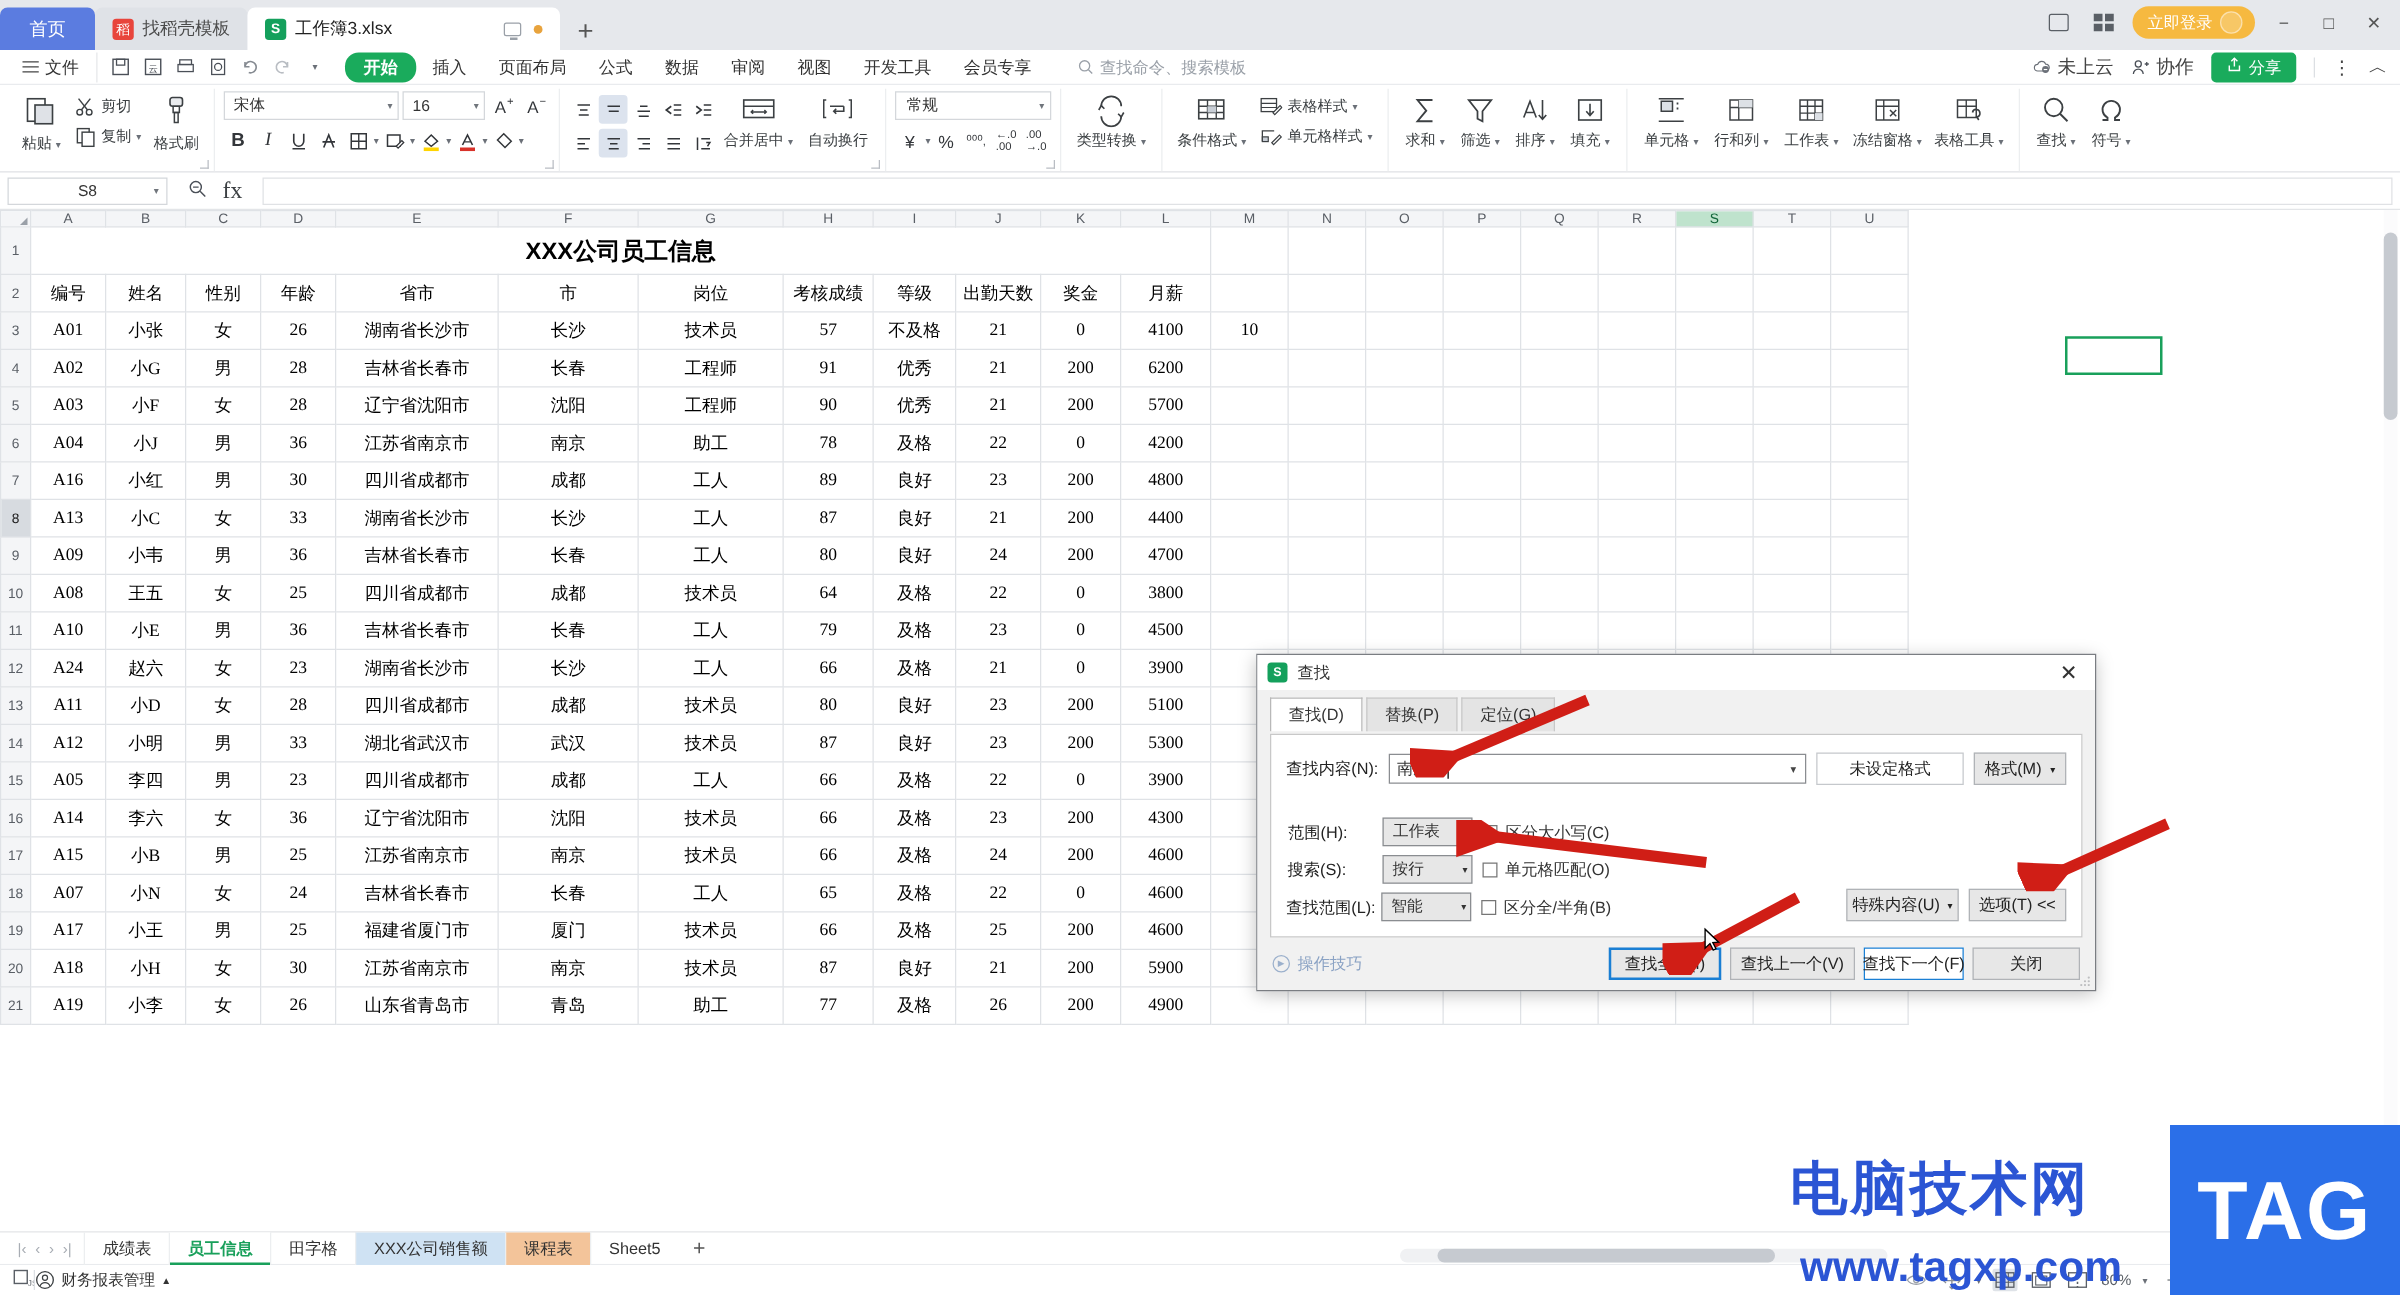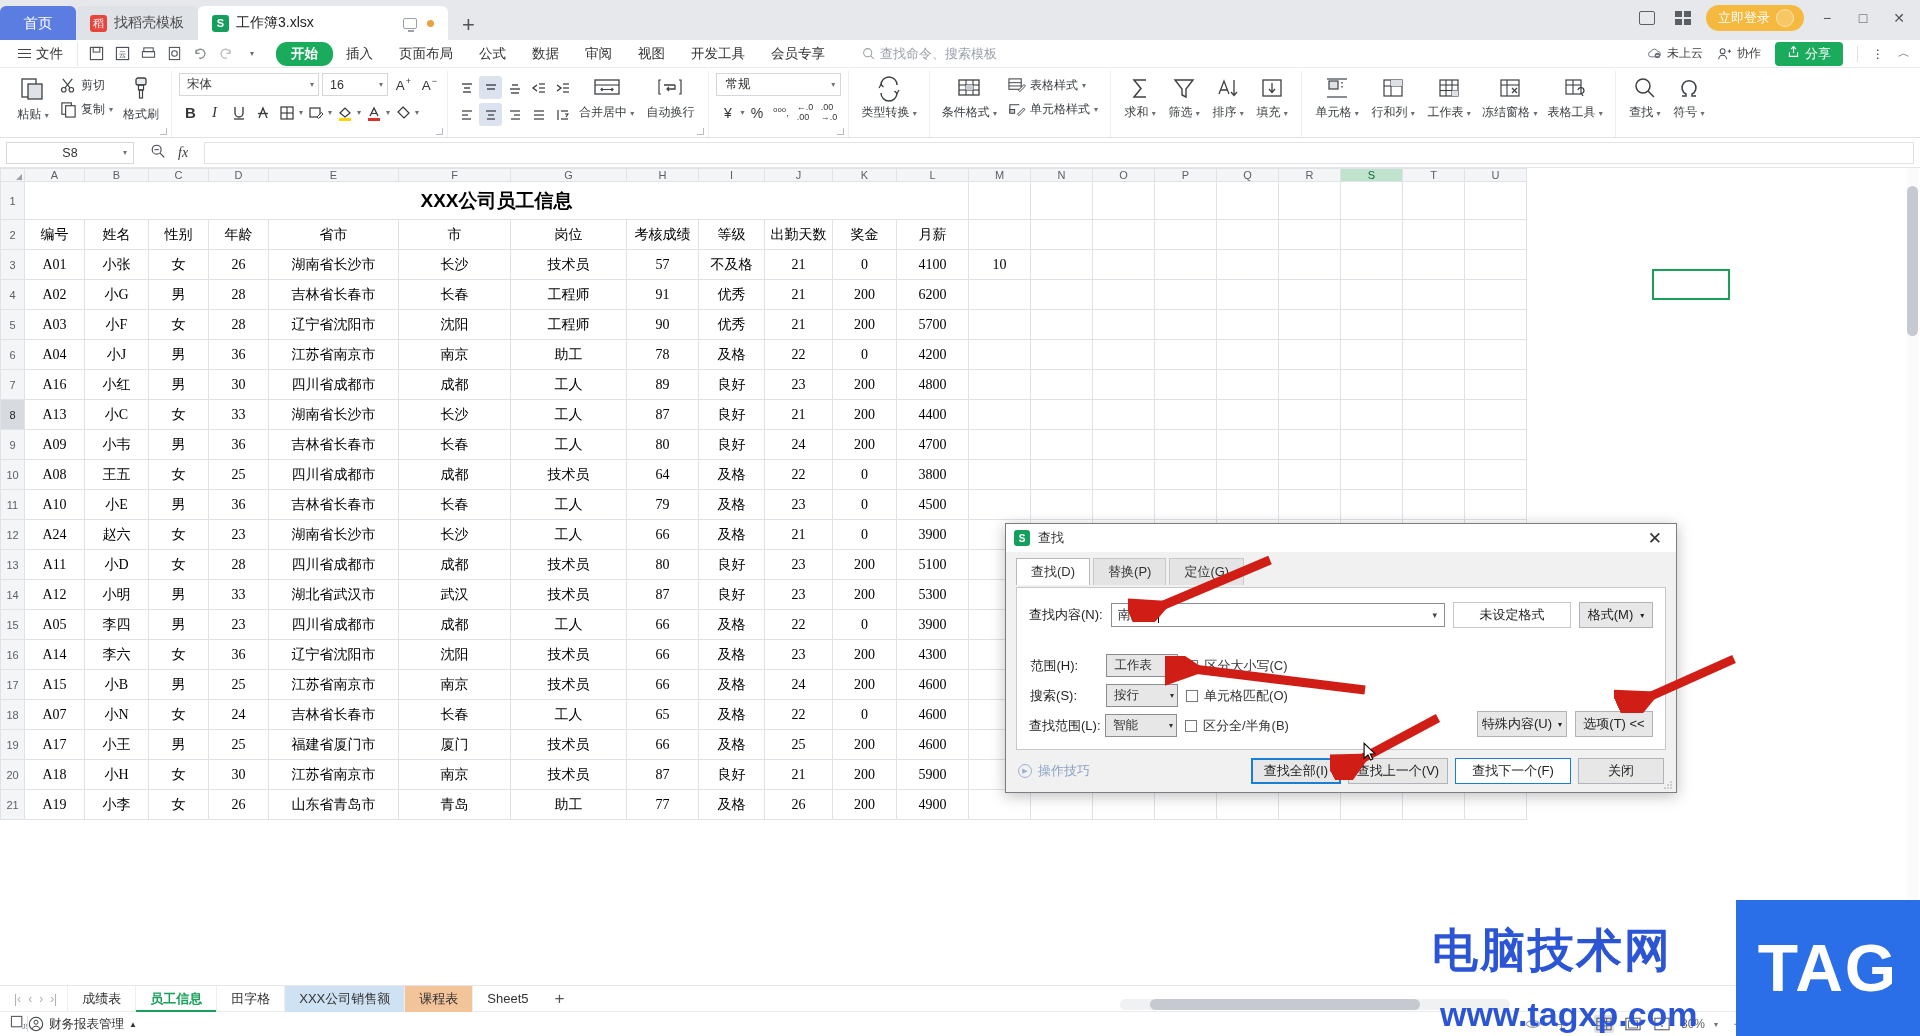--- a/index.html
+++ b/index.html
@@ -62,21 +62,21 @@
   .hamb { display:inline-flex; flex-direction:column; gap:2.5px; }
   .hamb i { width:13px;height:1.6px;background:#444;display:block;}
   .qbar { display:flex; align-items:center; gap:2px; padding:0 6px; border-left:1px solid #e6e8ea; margin-left:4px;}
   .qbtn { width:24px;height:24px; display:flex;align-items:center;justify-content:center; cursor:pointer; color:#4a4f57;}
   .qbtn svg { display:block; }
   .ribbon-tabs { display:flex; align-items:center; gap:0; margin-left:6px; }
   .rtab { padding:2px 13px; font-size:13.5px; color:#333; cursor:pointer; border-radius:11px; white-space:nowrap;}
   .rtab.active { background:#1aab5c; color:#fff; font-weight:600; padding:3px 15px;}
   .msearch { display:flex; align-items:center; gap:5px; margin-left:24px; color:#9aa0a8; font-size:13px; cursor:pointer;}
   .menu-right { margin-left:auto; display:flex; align-items:center; gap:14px; padding-right:10px; }
-  .mr-item { display:flex; align-items:center; gap:5px; font-size:12px; color:#444; cursor:pointer;}
+  .mr-item { display:flex; align-items:center; gap:5px; font-size:15px; color:#444; cursor:pointer;}
   .share-btn { background:#1aab5c; color:#fff; border-radius:4px; padding:3px 12px; font-size:13px;
                display:flex;align-items:flex-start;gap:5px; cursor:pointer;}
   .vsep { width:1px; height:16px; background:#dcdfe3; }
 
   
   .ribbon {
     height:70px; background:#fff; display:flex; align-items:stretch;
     border-bottom:1px solid #dfe1e5; padding:3px 4px 0 4px; position:relative;
   }
   .rgroup { display:flex; align-items:flex-start; padding:2px 7px; position:relative; }
@@ -797,21 +797,21 @@
     <span class="cv">▾</span>
   </div>
   <div class="fxicons">
     <span>
       <svg width="16" height="16" viewBox="0 0 18 18">
           <circle cx="7.5" cy="7.5" r="5" fill="none" stroke="#4a4f57" stroke-width="1.3"></circle>
           <line x1="11.3" y1="11.3" x2="16" y2="16" stroke="#4a4f57" stroke-width="1.3"></line>
           <line x1="5" y1="7.5" x2="10" y2="7.5" stroke="#4a4f57" stroke-width="1.2"></line>
         </svg>
     </span>
-    <span style="font-family:'Liberation Serif',serif;font-style:italic;font-size:14px;color:#3c4043;">fx</span>
+    <span style="font-family:'Liberation Serif',serif;font-size:19px;color:#3c4043;">fx</span>
   </div>
   <div class="fxinput">
     <span></span>
   </div>
 </div>
 
 <div class="sheetwrap">
   <table class="grid">
     <thead>
       <tr class="colhead">
@@ -1421,21 +1421,21 @@
           <span class="tip-ico">▶</span>
           <span>操作技巧</span>
         </span>
         <span class="fbtns">
           <div class="dbtn focus" style="width:90px">
             <span>查找全部(I)</span>
           </div>
           <div class="dbtn" style="width:100px">
             <span>查找上一个(V)</span>
           </div>
-          <div class="dbtn hi" style="width:116px">
+          <div class="dbtn hi" style="width:80px">
             <span>查找下一个(F)</span>
           </div>
           <div class="dbtn" style="width:86px">
             <span>关闭</span>
           </div>
         </span>
       </div>
     </div>
     <svg class="resize-grip" viewBox="0 0 9 9">
       <circle cx="7" cy="2" r="0.9" fill="#8a8d91"></circle>

